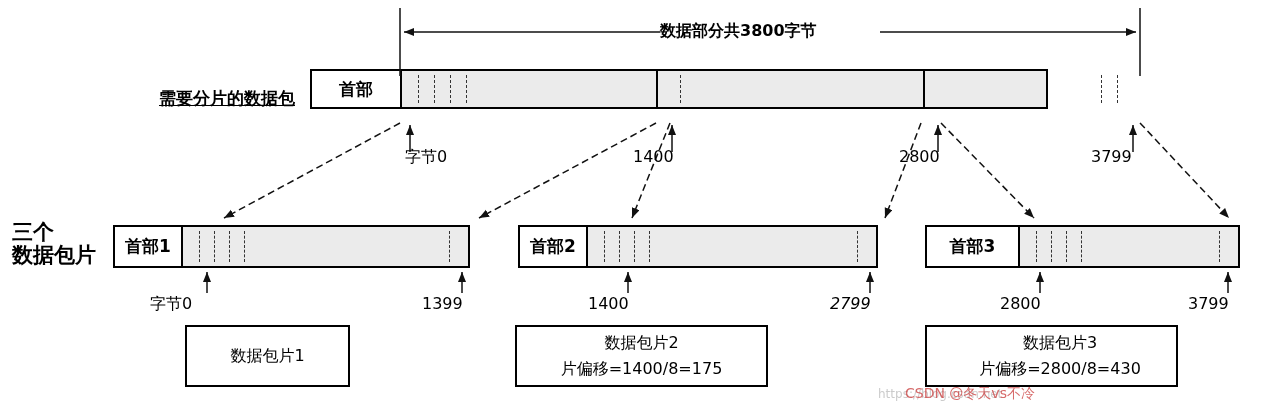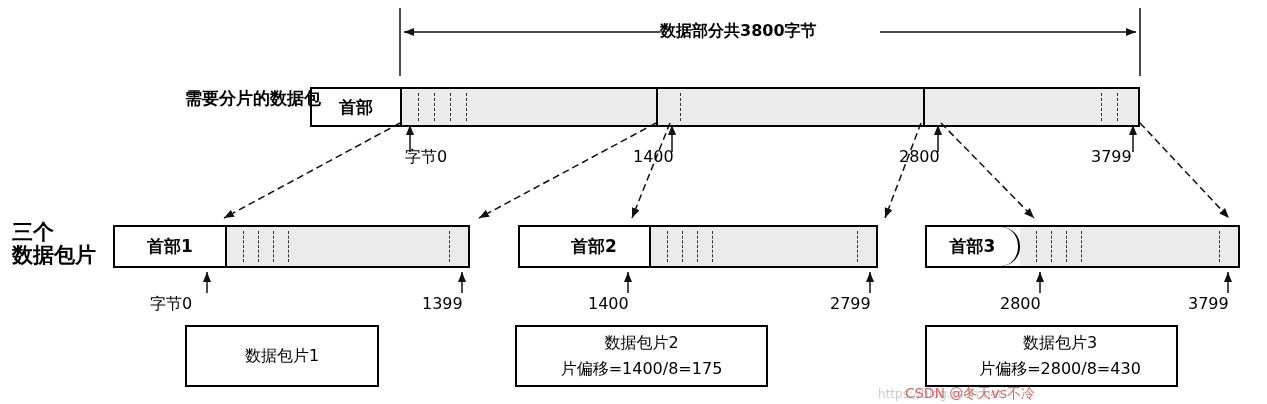--- a/index.html
+++ b/index.html
@@ -12,51 +12,51 @@
   svg.overlay { position:absolute; left:0; top:0; z-index:2; pointer-events:none; }
 
   
   .packet { position:absolute; display:flex; border:2px solid #000; background:#fff; z-index:1; }
   .hdr-cell { display:flex; align-items:center; justify-content:center;
               border-right:2px solid #000; background:#fff; font-size:17px; font-weight:600; }
   .data-cell { flex:1; position:relative; background:#ebebeb; }
   .vdash { position:absolute; top:4px; bottom:4px; width:0; border-left:1.5px dashed #333; }
   .divider { position:absolute; top:0; bottom:0; width:2px; background:#000; }
 
-  #orig { left:310px; top:87px; width:830px; height:40px; }
+  #orig { left:310px; top:69px; width:738px; height:40px; }
   #orig .hdr-cell { width:90px; }
 
   .frag { position:absolute; top:225px; height:43px; display:flex; border:2px solid #000; background:#fff; z-index:1; }
-  .frag .hdr-cell { width:112px; }
+  .frag .hdr-cell { width:68px; }
   #frag1 { left:113px; width:357px; }
-  #frag2 { left:518px; width:360px;padding-left:19px; }
+  #frag2 { left:518px; width:360px; }
   #frag3 { left:925px; width:315px; }
-  #frag3 .hdr-cell { width:93px;border-radius:19px; }
+  #frag3 .hdr-cell { width:93px; }
 
   
   .lbl { position:absolute; font-size:16px; text-align:left; z-index:2; white-space:nowrap; }
-  #lbl-orig-packet { left:111px; top:87px; width:210px; text-align:right; font-size:17px; font-weight:600; }
+  #lbl-orig-packet { left:85px; top:87px; width:210px; text-align:right; font-size:17px; font-weight:600;text-decoration:underline; }
   #lbl-span { left:660px; top:19px; width:220px; height:24px; line-height:24px;
               background:#fff; z-index:3; font-size:16px; font-weight:600; }
   #lbl-b0   { left:405px; top:147px; width:80px; }
   #lbl-1400 { left:633px; top:147px; width:80px; }
   #lbl-2800 { left:899px; top:147px; width:80px; }
   #lbl-3799 { left:1091px; top:147px; width:80px; }
   #lbl-group { left:12px; top:221px; width:95px; font-size:21px; font-weight:600; line-height:23px; }
   #lbl-f1s { left:150px; top:294px; width:80px; }
   #lbl-f1e { left:422px; top:294px; width:80px; }
   #lbl-f2s { left:588px; top:294px; width:80px; }
-  #lbl-f2e { left:830px; top:294px; width:80px; }
+  #lbl-f2e { left:830px; top:294px; width:80px;font-style:italic; }
   #lbl-f3s { left:1000px; top:294px; width:80px; }
   #lbl-f3e { left:1188px; top:294px; width:80px; }
 
   .infobox { position:absolute; top:325px; height:62px; border:2px solid #000; background:#fff;
              display:flex; flex-direction:column; align-items:center; justify-content:center;
              font-size:16px; line-height:26px; z-index:2; }
-  #box1 { left:185px; width:194px; }
+  #box1 { left:185px; width:165px; }
   #box2 { left:515px; width:253px; }
   #box3 { left:925px; width:253px;padding-left:17px; }
 
   .wm { position:absolute; white-space:nowrap; }
   #wm-url { left:878px; top:387px; font-size:12px; color:rgba(160,160,160,0.55); z-index:2; }
   #wm-handle { left:905px; top:385px; font-size:14px; color:rgba(205,70,70,0.8); z-index:3; }
 </style>
 </head>
 <body>
 

